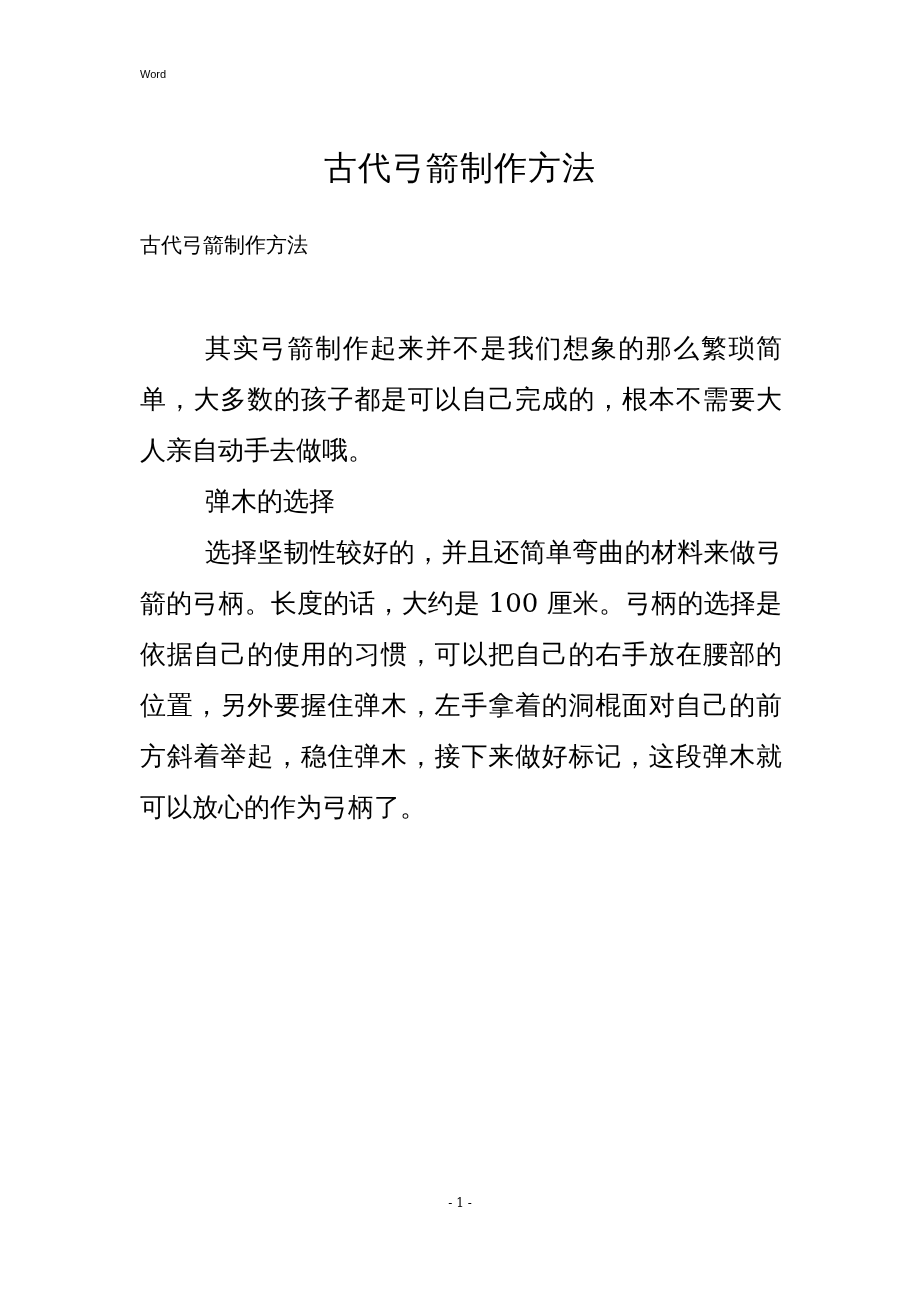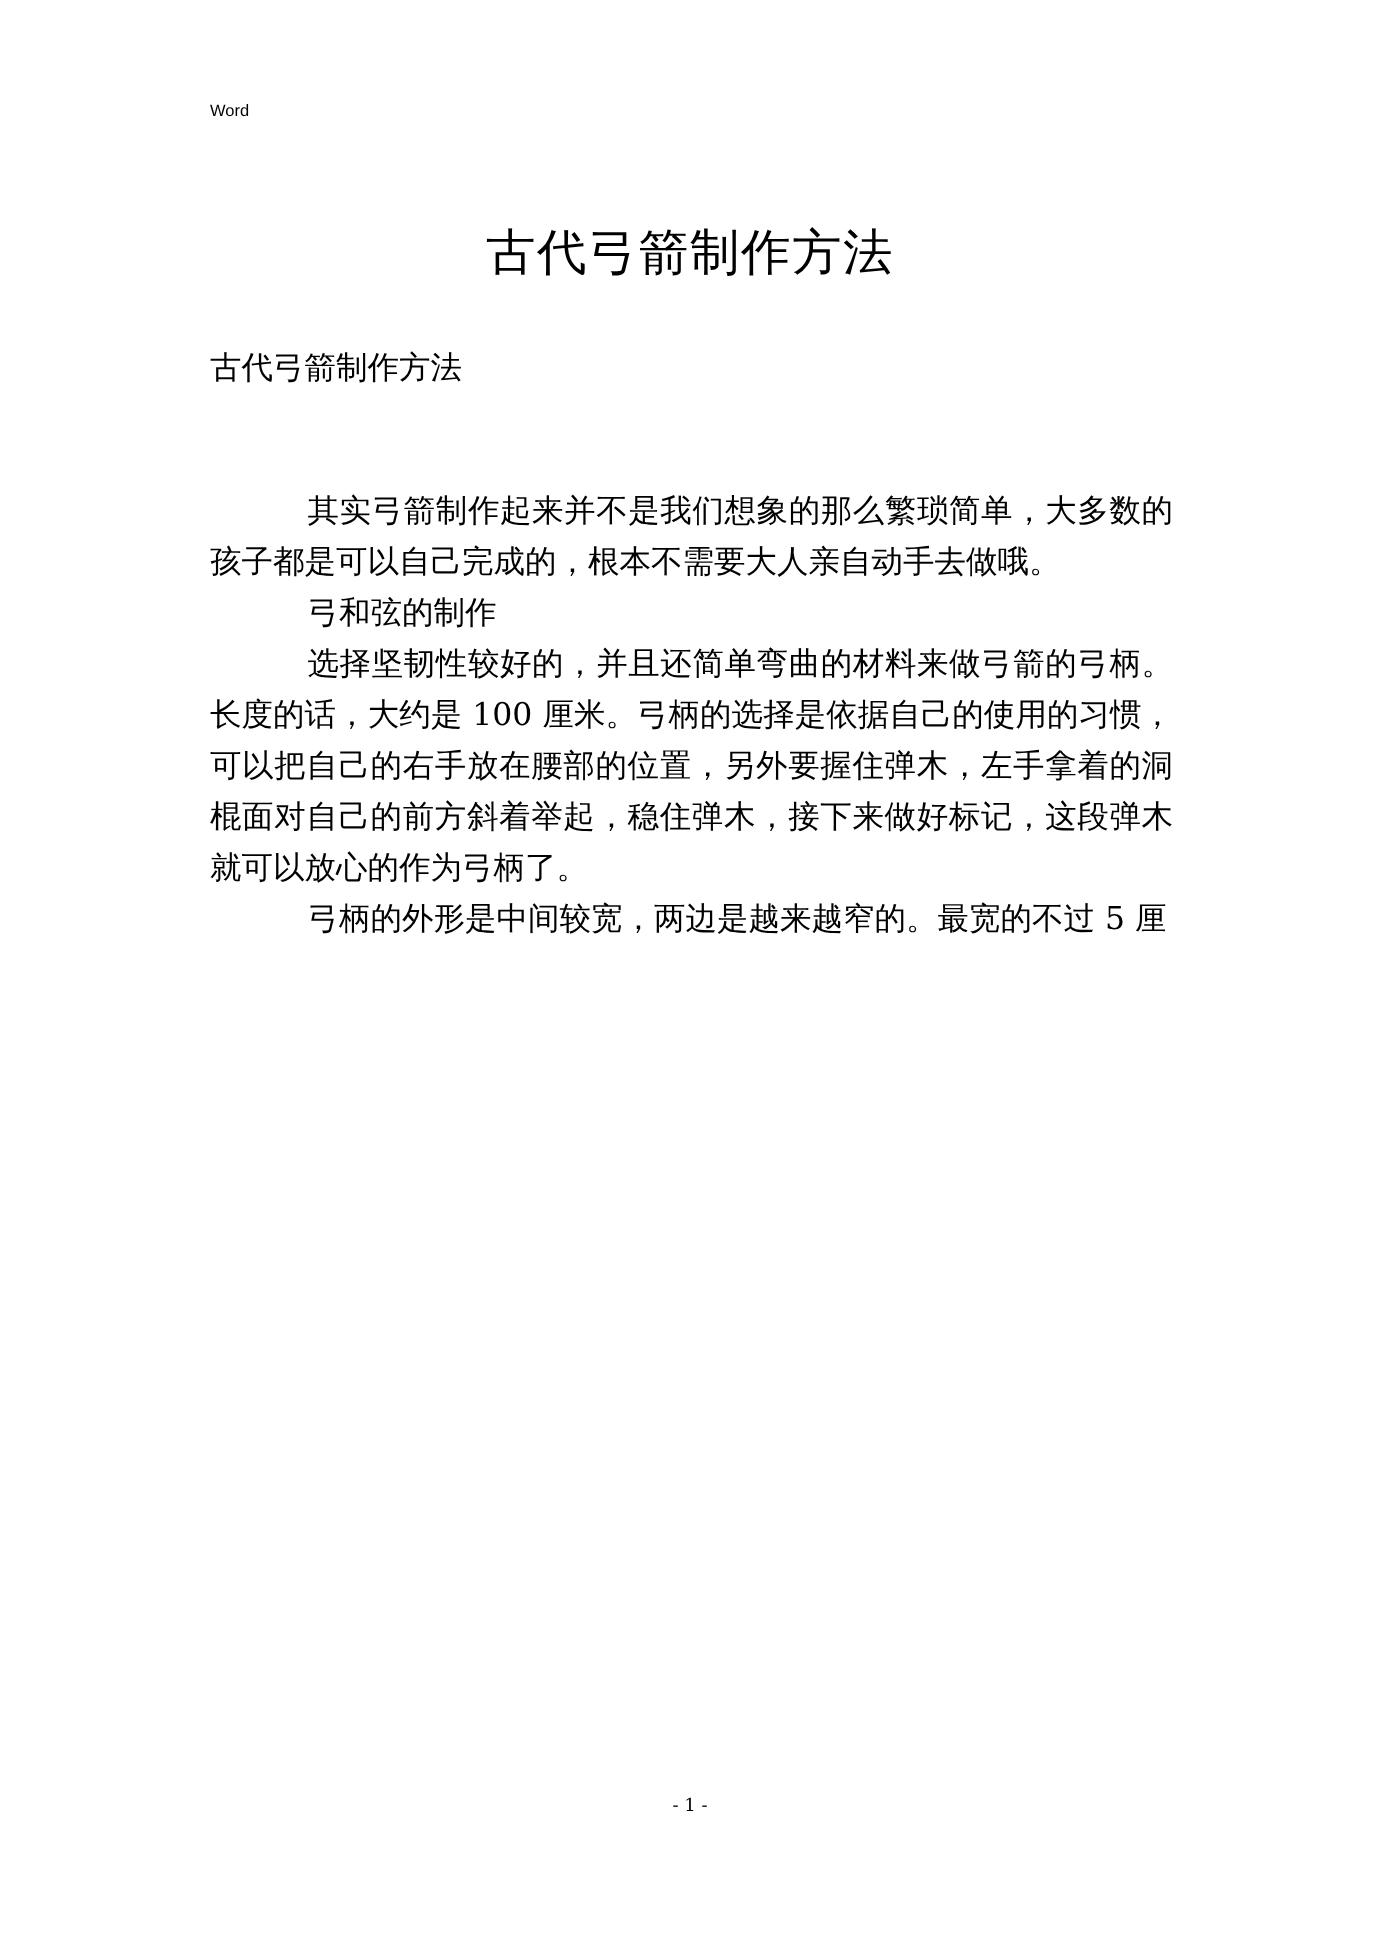--- a/index.html
+++ b/index.html
@@ -1,34 +1,33 @@
 <!DOCTYPE html>
 <html><head>
 <meta charset="utf-8">
 <style>
   html, body { margin: 0; padding: 0; background: #ffffff; }
   body { width: 920px; height: 1302px; position: relative; overflow: hidden;
          font-family: "DejaVu Serif", "Liberation Serif", serif; color: #000; }
   .header-label { position: absolute; left: 140px; top: 68px; font-family: Liberation Sans, sans-serif; font-size: 11px; color: #000; }
   .doc-title { position: absolute; left: 0; width: 920px; top: 144px; text-align: center; font-size: 33px; line-height: 48px; letter-spacing: 1px; }
   .subtitle { position: absolute; left: 140px; top: 230px; font-size: 21px; line-height: 30px; }
-  .body { position: absolute; left: 140px; top: 323px; width: 642px; font-size: 21px; line-height: 34px; }
+  .body { position: absolute; left: 140px; top: 323px; width: 642px; font-size: 26px; line-height: 51px; }
   .body p { margin: 0; text-align: justify; text-align-last: left; }
   .indent { text-indent: 65px; }
   .page-number { position: absolute; left: 0; width: 920px; top: 1196px; text-align: center; font-size: 12px; font-family: "DejaVu Serif", serif; }
 </style>
 </head>
 <body>
 
 <div class="header-label">Word</div>
 
 <div class="doc-title">古代弓箭制作方法</div>
 
 <div class="subtitle">古代弓箭制作方法</div>
 
 <div class="body">
   <p class="indent">其实弓箭制作起来并不是我们想象的那么繁琐简单，大多数的孩子都是可以自己完成的，根本不需要大人亲自动手去做哦。</p>
-  <p class="indent">弓和弦的制作</p>
+  <p class="indent">弹木的选择</p>
   <p class="indent">选择坚韧性较好的，并且还简单弯曲的材料来做弓箭的弓柄。长度的话，大约是 100 厘米。弓柄的选择是依据自己的使用的习惯，可以把自己的右手放在腰部的位置，另外要握住弹木，左手拿着的洞棍面对自己的前方斜着举起，稳住弹木，接下来做好标记，这段弹木就可以放心的作为弓柄了。</p>
-  <p class="indent">弓柄的外形是中间较宽，两边是越来越窄的。最宽的不过 5 厘</p>
 </div>
 
 <div class="page-number">- 1 -</div>
 
 </body></html>

